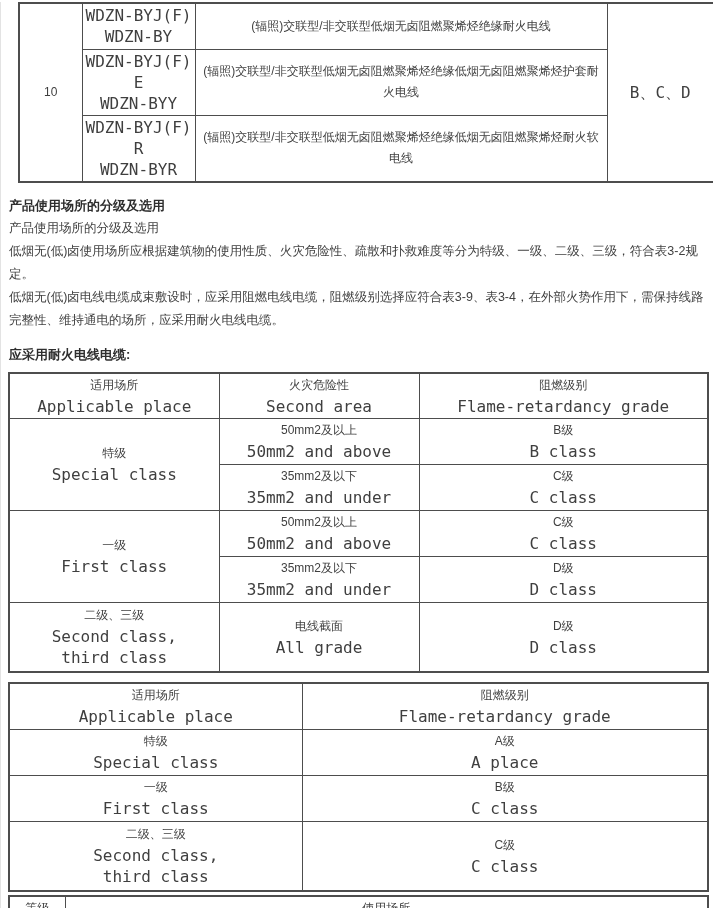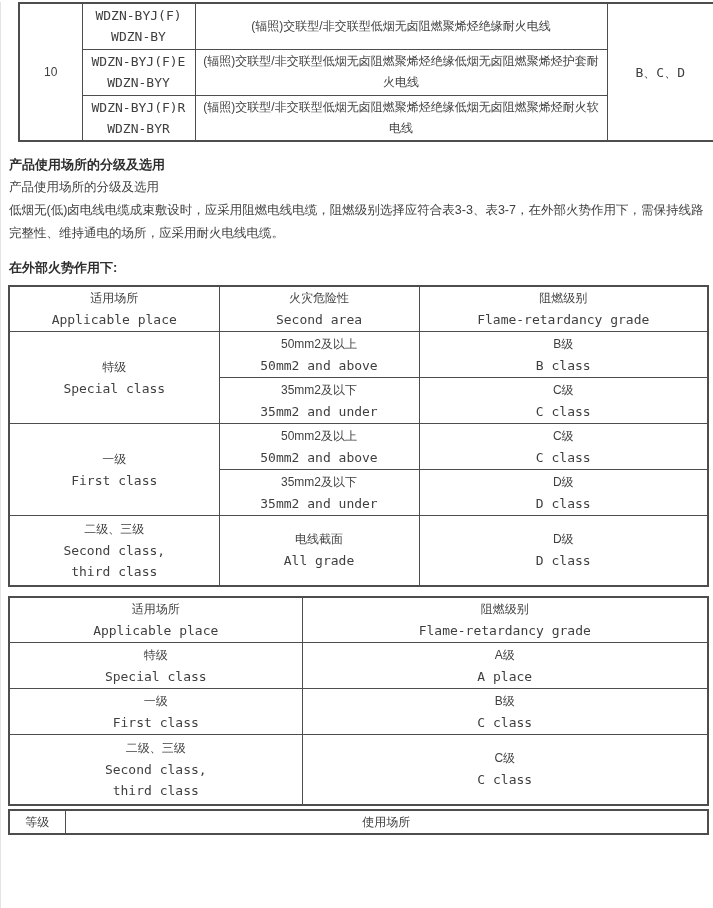--- a/index.html
+++ b/index.html
@@ -31,21 +31,21 @@
     font-weight: normal;
     line-height: 21px;
     padding: 1px 2px;
     overflow: hidden;
     color: #3f3f3f;
     word-break: break-all;
   }
   .t-outer { border: 2px solid #4d4d4d; }
   .en, .mono {
     font-family: "DejaVu Sans Mono", "Liberation Mono", monospace;
-    font-size: 13px;
+    font-size: 16px;
   }
   
   .t-top { margin: 2px 0 0 17px; width: 695px; }
   .t-top tr { height: 46px; }
   
   .sec { margin-left: 8px; margin-right: 1px; }
   .h-bold {
     font-weight: bold;
     font-size: 13px;
     color: #2e2e2e;
@@ -105,22 +105,23 @@
         <div>WDZN-BYR</div>
       </td>
       <td>(辐照)交联型/非交联型低烟无卤阻燃聚烯烃绝缘低烟无卤阻燃聚烯烃耐火软电线</td>
     </tr>
   </tbody>
     </table>
 
   <div class="sec">
     <div class="h-bold">产品使用场所的分级及选用</div>
     <div class="txt-line">产品使用场所的分级及选用</div>
-    <div class="txt-line">低烟无(低)卤电线电缆成束敷设时，应采用阻燃电线电缆，阻燃级别选择应符合表3-3、表3-7，在外部火势作用下，需保持线路完整性、维持通电的场所，应采用耐火电线电缆。</div>
-    <div class="h-bold">在外部火势作用下:</div>
+    <div class="txt-line">低烟无(低)卤使用场所应根据建筑物的使用性质、火灾危险性、疏散和扑救难度等分为特级、一级、二级、三级，符合表3-2规定。</div>
+    <div class="txt-line">低烟无(低)卤电线电缆成束敷设时，应采用阻燃电线电缆，阻燃级别选择应符合表3-9、表3-4，在外部火势作用下，需保持线路完整性、维持通电的场所，应采用耐火电线电缆。</div>
+    <div class="h-bold">应采用耐火电线电缆:</div>
   </div>
 
   <table class="t-wire t-outer">
     <colgroup>
         <col style="width:210px">
         <col style="width:200px">
         <col style="width:289px">
       </colgroup>
     <tbody>
         <tr class="r-head">

